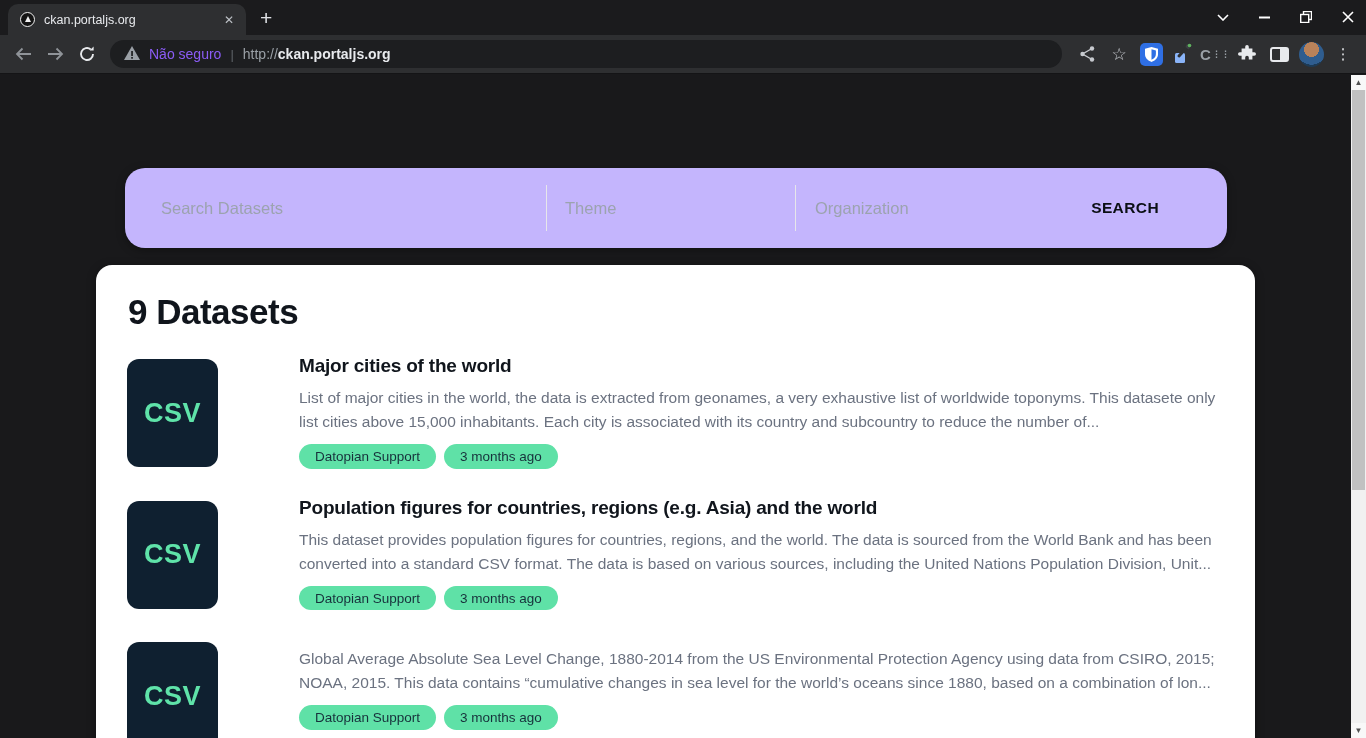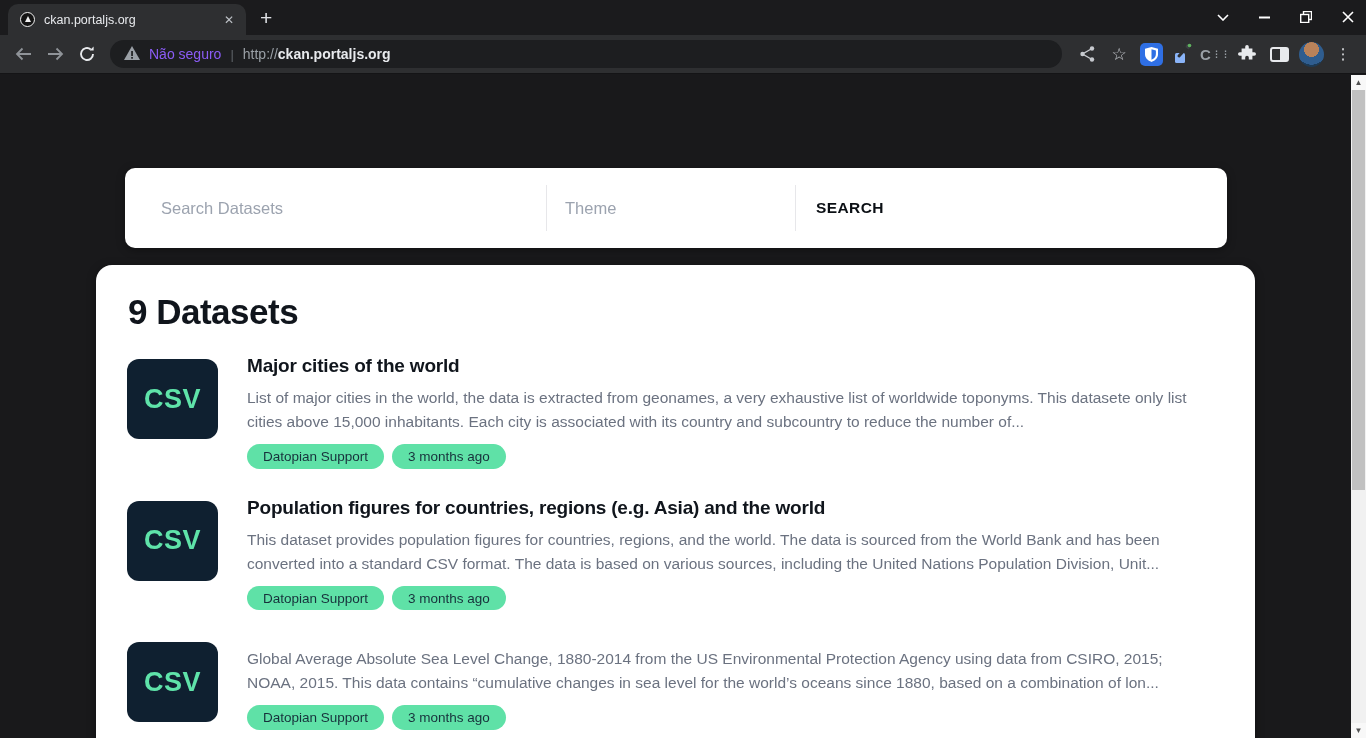--- a/index.html
+++ b/index.html
@@ -41,40 +41,40 @@
   .dots { color:#dfe1e5; font-size:15px; letter-spacing:0; }
 
   
   .page { position:absolute; top:75px; left:0; right:0; bottom:0; background:#19191b; }
   .scrollbar { position:absolute; top:0; right:0; width:15px; height:100%; background:#f1f1f1; z-index:5; }
   .scroll-up, .scroll-down { position:absolute; left:0; width:15px; height:15px; display:flex; align-items:center;
             justify-content:center; font-size:8px; color:#505050; background:#f8f8f8; }
   .scroll-up { top:0; } .scroll-down { bottom:0; }
   .scroll-thumb { position:absolute; top:15px; left:1px; width:13px; height:400px; background:#c1c1c1; }
 
-  .search-card { position:absolute; left:125px; top:93px; width:1102px; height:80px; background:#ffffff;
-                 border-radius:10px; display:flex; align-items:stretch; box-shadow:0 2px 8px rgba(0,0,0,.35); }
+  .search-card { position:absolute; left:125px; top:93px; width:1102px; height:80px; background:#c4b5fd;
+                 border-radius:20px; display:flex; align-items:stretch; box-shadow:0 2px 8px rgba(0,0,0,.35); }
   .sfield { border:none; outline:none; background:transparent; font-family:"Liberation Sans",sans-serif;
             font-size:16.5px; color:#374151; }
   .sfield::placeholder { color:#9ca3af; opacity:1; }
   .sf1 { width:421px; padding-left:36px; }
   .sf2 { width:248px; padding-left:18px; }
   .sf3 { flex:1; padding-left:19px; }
   .sdivider { width:1px; background:#e7e7ea; margin:17px 0; }
   .search-btn { border:none; background:transparent; font-family:"Liberation Sans",sans-serif; font-weight:700;
                 font-size:15.5px; letter-spacing:.4px; color:#0b0f14; padding:0 68px 0 20px; cursor:pointer; }
 
   .main-card { position:absolute; left:96px; top:190px; width:1159px; height:560px; background:#fff;
                border-radius:16px 16px 0 0; padding:27px 33px 0 31px; box-shadow:0 2px 10px rgba(0,0,0,.35); }
   .heading { font-size:35px; font-weight:700; color:#10151c; letter-spacing:-.5px; padding-left:1px; }
   .rows { margin-top:27px; }
   .row { display:flex; margin-bottom:32px; }
-  .fmt-box { width:91px; height:80px; border-radius:12px; background:#0f2030; color:#5fe3a9; display:flex;
+  .fmt-box { width:91px; height:108px; border-radius:12px; background:#0f2030; color:#5fe3a9; display:flex;
              align-items:center; justify-content:center; font-weight:700; font-size:27px; letter-spacing:.5px; flex-shrink:0; }
-  .row-main { margin-left:29px; margin-top:-4px; flex:1; min-width:0; }
+  .row-main { margin-left:81px; margin-top:-4px; flex:1; min-width:0; }
   .row-title { font-size:19px; font-weight:700; color:#10151c; letter-spacing:-.2px; }
   .row-desc { margin-top:9px; font-size:15.5px; line-height:24px; color:#6b7280; max-width:940px; }
   .badges { display:flex; gap:8px; margin-top:10px; }
   .badge { background:#5fe1a7; color:#17313b; font-size:13.5px; line-height:1; padding:6px 16px 5px;
            border-radius:999px; white-space:nowrap; }
 </style>
 </head>
 <body>
 
 <div class="titlebar">
@@ -183,20 +183,21 @@
   <span class="tool-btn dots">⋮</span>
 </div>
 
 <div class="page">
 
   <div class="search-card">
     <input class="sfield sf1" placeholder="Search Datasets" style="">
     <div class="sdivider"></div>
     <input class="sfield sf2" placeholder="Theme" style="">
     <div class="sdivider"></div>
+    <input class="sfield sf3" placeholder="Organization" style="">
     <button class="search-btn">SEARCH</button>
   </div>
 
   <div class="main-card">
     <h1 class="heading">9 Datasets</h1>
     <div class="rows">
 
       <div class="row">
         <div class="fmt-box">CSV</div>
         <div class="row-main">

